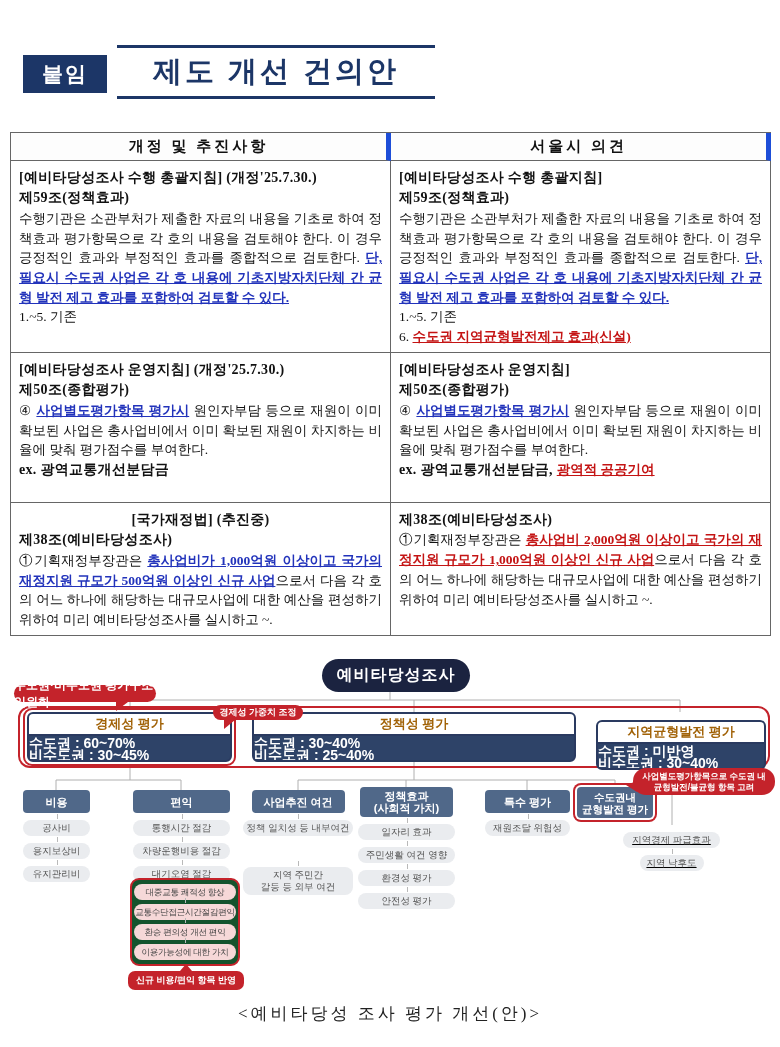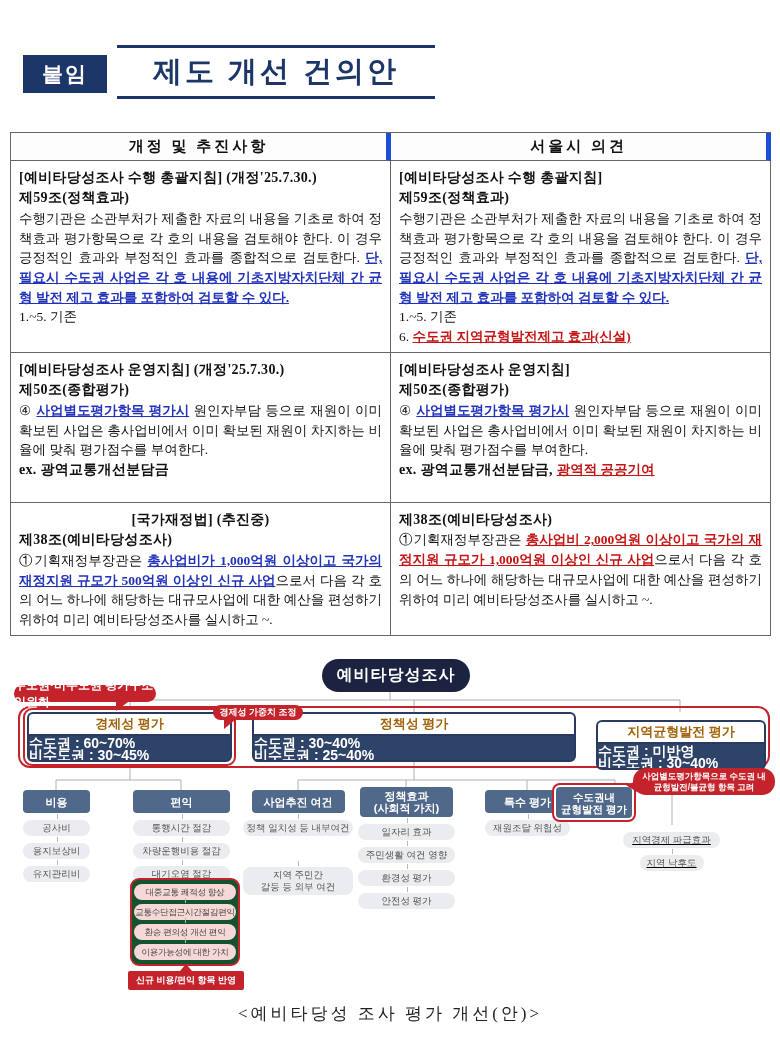--- a/index.html
+++ b/index.html
@@ -61,21 +61,21 @@
   #tag-unify::after { content:''; position:absolute; left:72%; top:100%; width:0; height:0;
          border-top:9px solid #c4232b; border-right:12px solid transparent; }
   #tag-weight { left:213px; top:55px; width:90px; height:15px; font-size:9px; }
   #tag-weight::after { content:''; position:absolute; left:12%; top:100%; width:0; height:0;
          border-top:9px solid #c4232b; border-right:11px solid transparent; }
   #bubble-sep { left:633px; top:118px; width:142px; height:27px; font-size:8.5px;
          line-height:10.5px; border-radius:13px; white-space:pre-line; text-align:center; }
   #bubble-sep::after { content:''; position:absolute; left:-7px; top:13px; width:0; height:0;
          border-top:4px solid transparent; border-bottom:7px solid transparent;
          border-right:11px solid #c4232b; }
-  #bubble-new { left:128px; top:321px; width:116px; height:19px; font-size:9px; border-radius:2px; }
+  #bubble-new { left:128px; top:321px; width:116px; height:19px; font-size:9px; border-radius:7px; }
   #bubble-new::before { content:''; position:absolute; left:50%; top:-7px; margin-left:-6px;
          width:0; height:0; border-bottom:7px solid #c4232b;
          border-left:6px solid transparent; border-right:6px solid transparent; }
 
   .col { position:absolute; top:140px; display:flex; flex-direction:column; gap:7px; z-index:2; }
   .head { background:#506889; color:#fff; font-weight:bold; font-size:11px; border-radius:4px;
           height:23px; display:flex; align-items:center; justify-content:center;
           text-align:center; line-height:12px; white-space:pre-line; }
   .head.tall { height:30px; }
   #col-cost    { left:23px;  width:67px; }
@@ -87,21 +87,21 @@
   #col-poleff .head { width:93px; align-self:center; }
   #col-special { left:485px; width:85px; }
   #col-region  { left:623px; width:97px; top:182px;text-decoration:underline; }
   #col-region .pill:nth-child(2) { width:64px; align-self:center; }
 
   .pill { position:relative; background:#eaecef; color:#555; font-size:9.5px; line-height:12px;
           border-radius:8px; text-align:center; padding:2px 1px; white-space:pre-line; }
   .col .pill:not(:first-child)::before, .newgrp .pill:not(:first-child)::before {
           content:''; position:absolute; left:50%; top:-6px; width:1px; height:5px; background:#b9b9b9; }
 
-  #box-capital { position:absolute; left:556px; top:137px; width:76px; height:31px; z-index:3;
+  #box-capital { position:absolute; left:577px; top:137px; width:76px; height:31px; z-index:3;
           background:#506889; color:#fff; font-weight:bold; font-size:10.5px; line-height:12px;
           border-radius:4px; display:flex; align-items:center; justify-content:center;
           text-align:center; white-space:pre-line;
           box-shadow:0 0 0 2px #fff, 0 0 0 4px #c4232b; }
 
   .newgrp { position:absolute; left:130px; top:228px; width:110px; height:88px; z-index:2;
             border:2px solid #c4232b; border-radius:9px; background:#14532d;
             display:flex; flex-direction:column; gap:4px; padding:4px 2px; }
   .newgrp .pill { background:#f6d8d8; color:#444; font-size:8.6px; letter-spacing:-0.3px;
                   padding:2px 0; }

